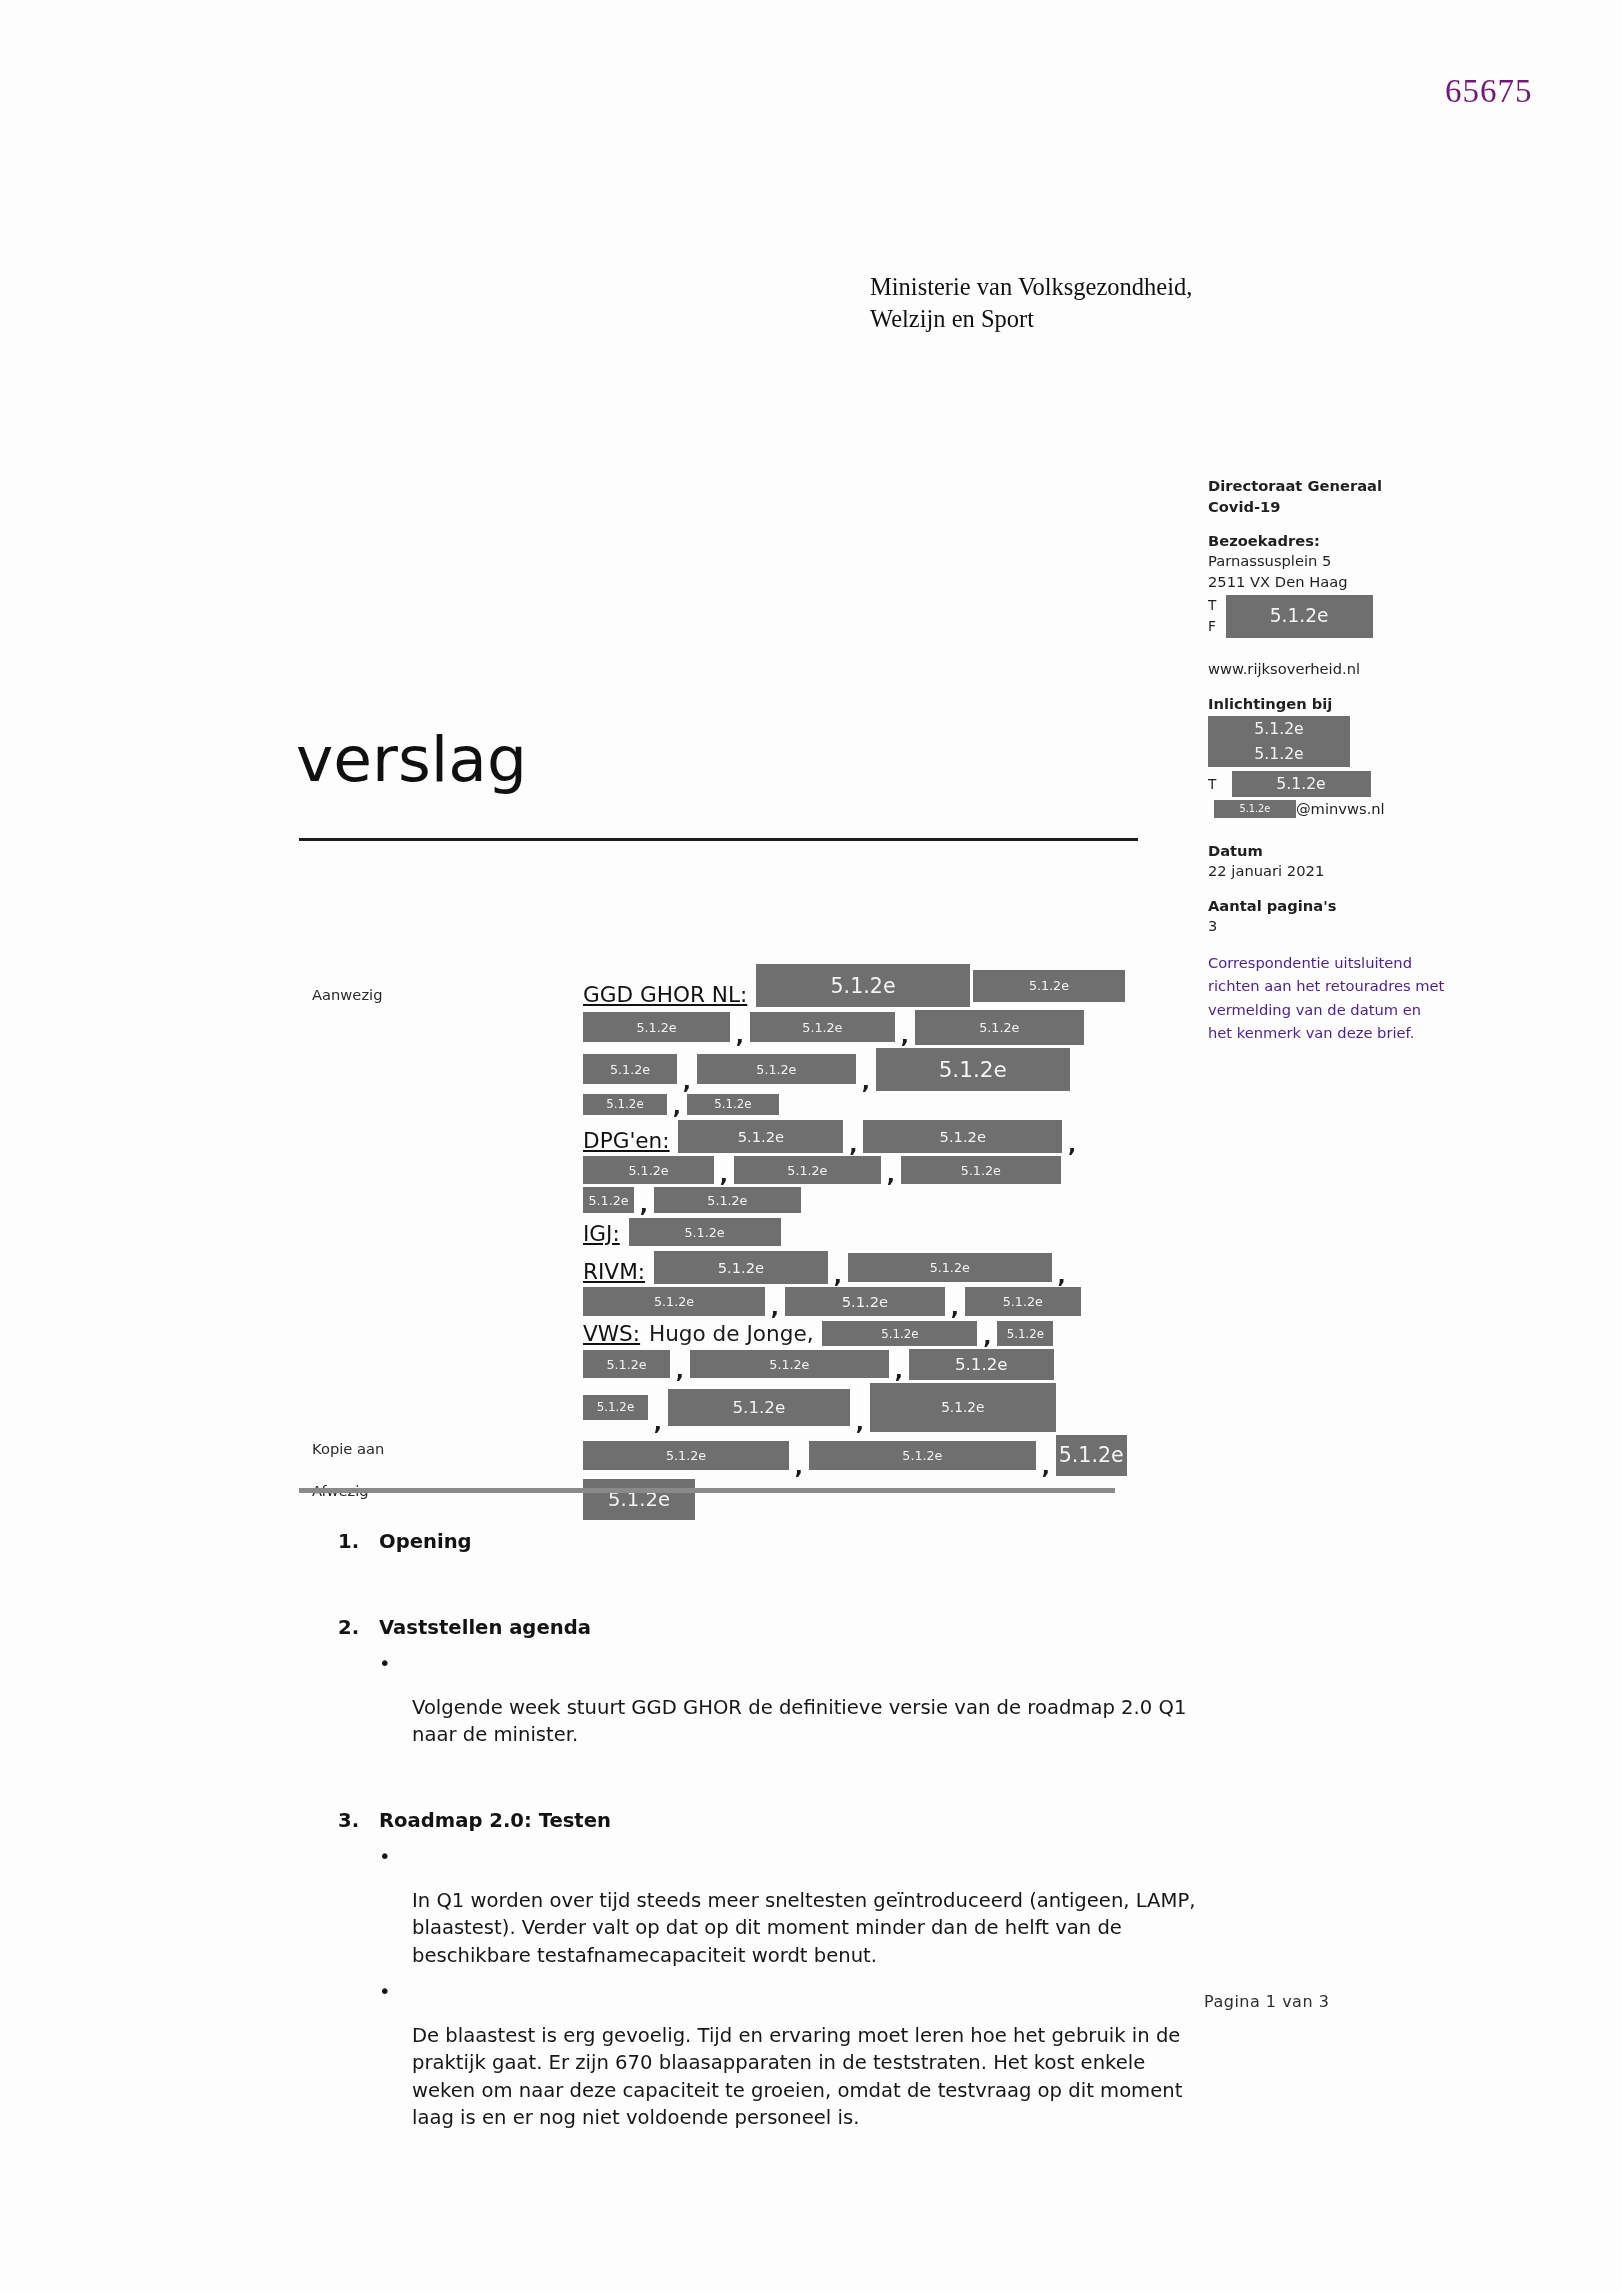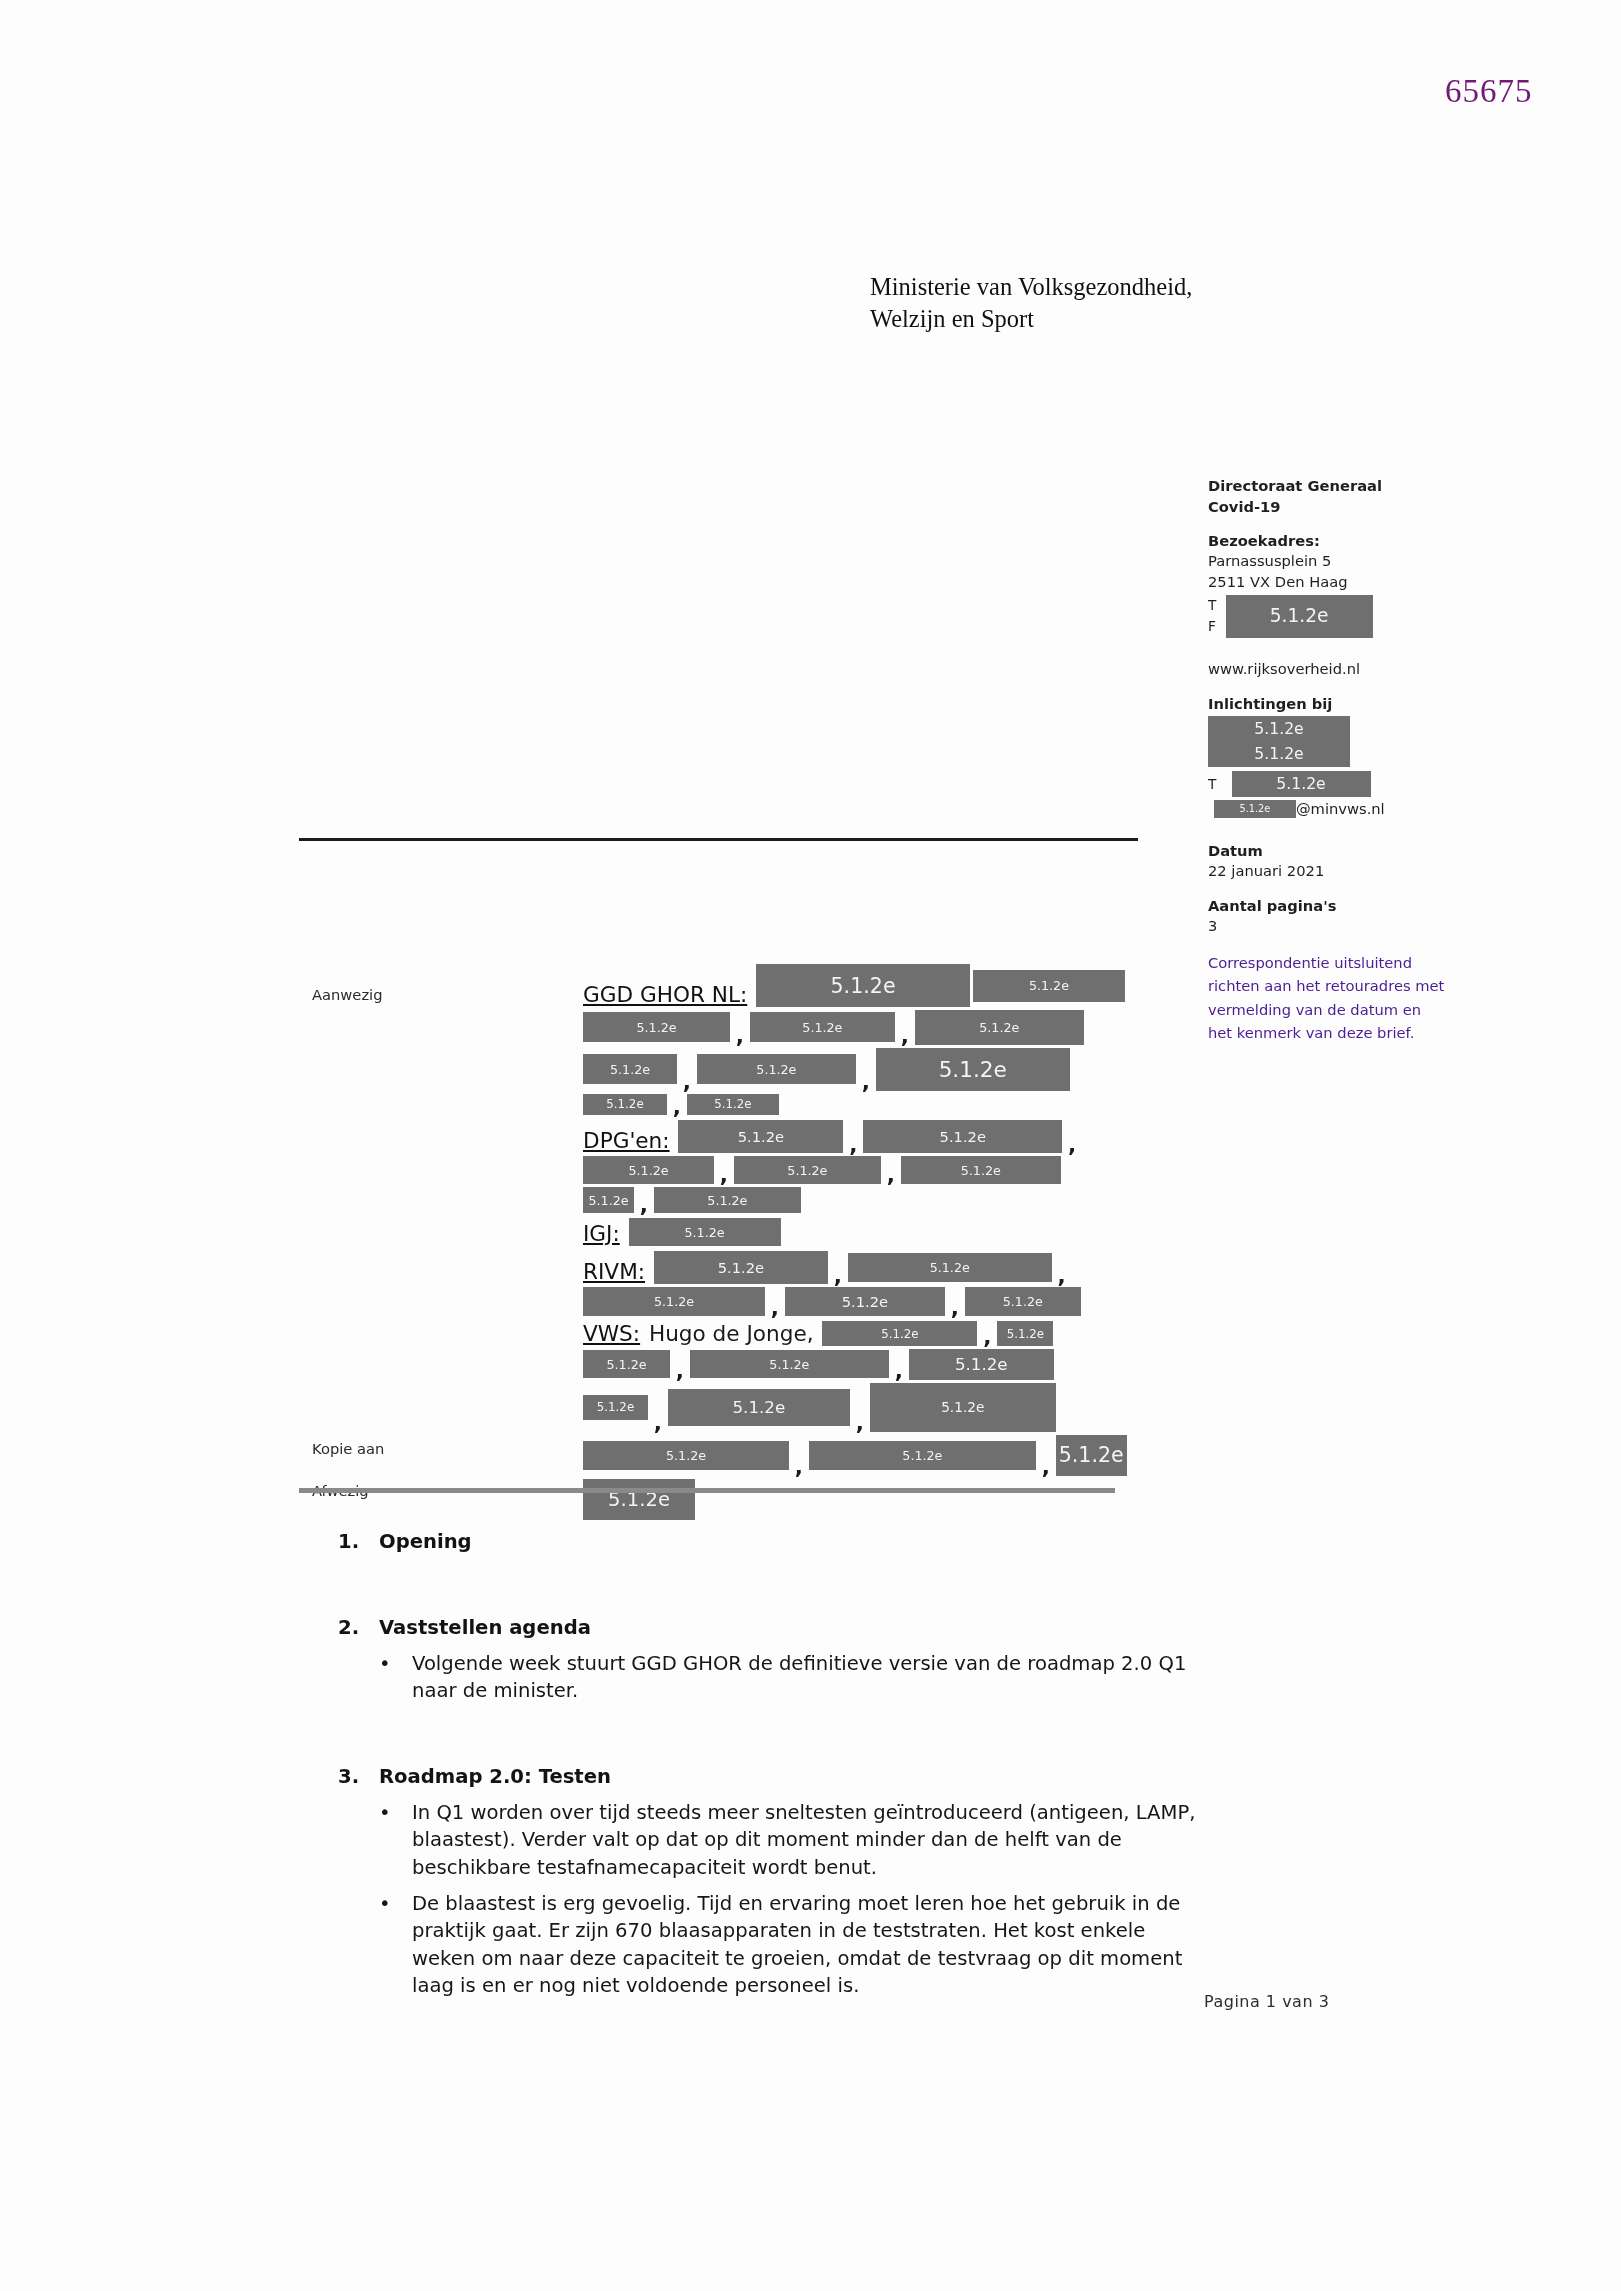--- a/index.html
+++ b/index.html
@@ -53,21 +53,21 @@
   .att-comma{font-size:21.6px;font-weight:bold;margin:0 5.9px 0 2.9px;align-self:flex-end;line-height:17.6px;}
   .att-row .redaction-box{margin-right:2.9px;}
 
   
   .body-list{position:absolute;left:338px;top:1529px;width:882px;}
   .body-item{margin-bottom:59px;}
   .item-head{display:flex;font-weight:bold;font-size:19.6px;line-height:26.5px;color:#131313;}
   .item-num{width:41px;flex:0 0 auto;}
   .bullet{display:flex;font-size:19.6px;line-height:27.4px;margin-top:8.8px;color:#161616;}
   .bullet-marker{width:33px;padding-left:41px;flex:0 0 auto;}
-  .bullet-text{width:796px;}
+  .bullet-text{width:796px;margin-top:44px;}
 
   .footer{position:absolute;left:1204px;top:1992px;font-size:16px;color:#2e2e2e;letter-spacing:0.5px;}
 </style>
 </head>
 <body>
 
 <div class="page">
 
   <div class="doc-number">65675</div>
 
@@ -109,20 +109,21 @@
     <div class="sb-gap-l"></div>
     <div class="sb-bold">Datum</div>
     <div>22 januari 2021</div>
     <div class="sb-gap-m"></div>
     <div class="sb-bold">Aantal pagina's</div>
     <div>3</div>
     <div class="sb-gap-m"></div>
     <div class="sb-note">Correspondentie uitsluitend richten aan het retouradres met vermelding van de datum en het kenmerk van deze brief.</div>
   </div>
 
+  <div class="verslag">verslag</div>
   <div class="rule1"></div>
 
 
   <div class="label-abs lbl-aanwezig">Aanwezig</div>
   <div class="label-abs lbl-afwezig">Afwezig</div>
   <div class="label-abs lbl-kopie">Kopie aan</div>
 
   <div class="attendees" id="attendees">
       <div class="att-group">
         <div class="att-row">

